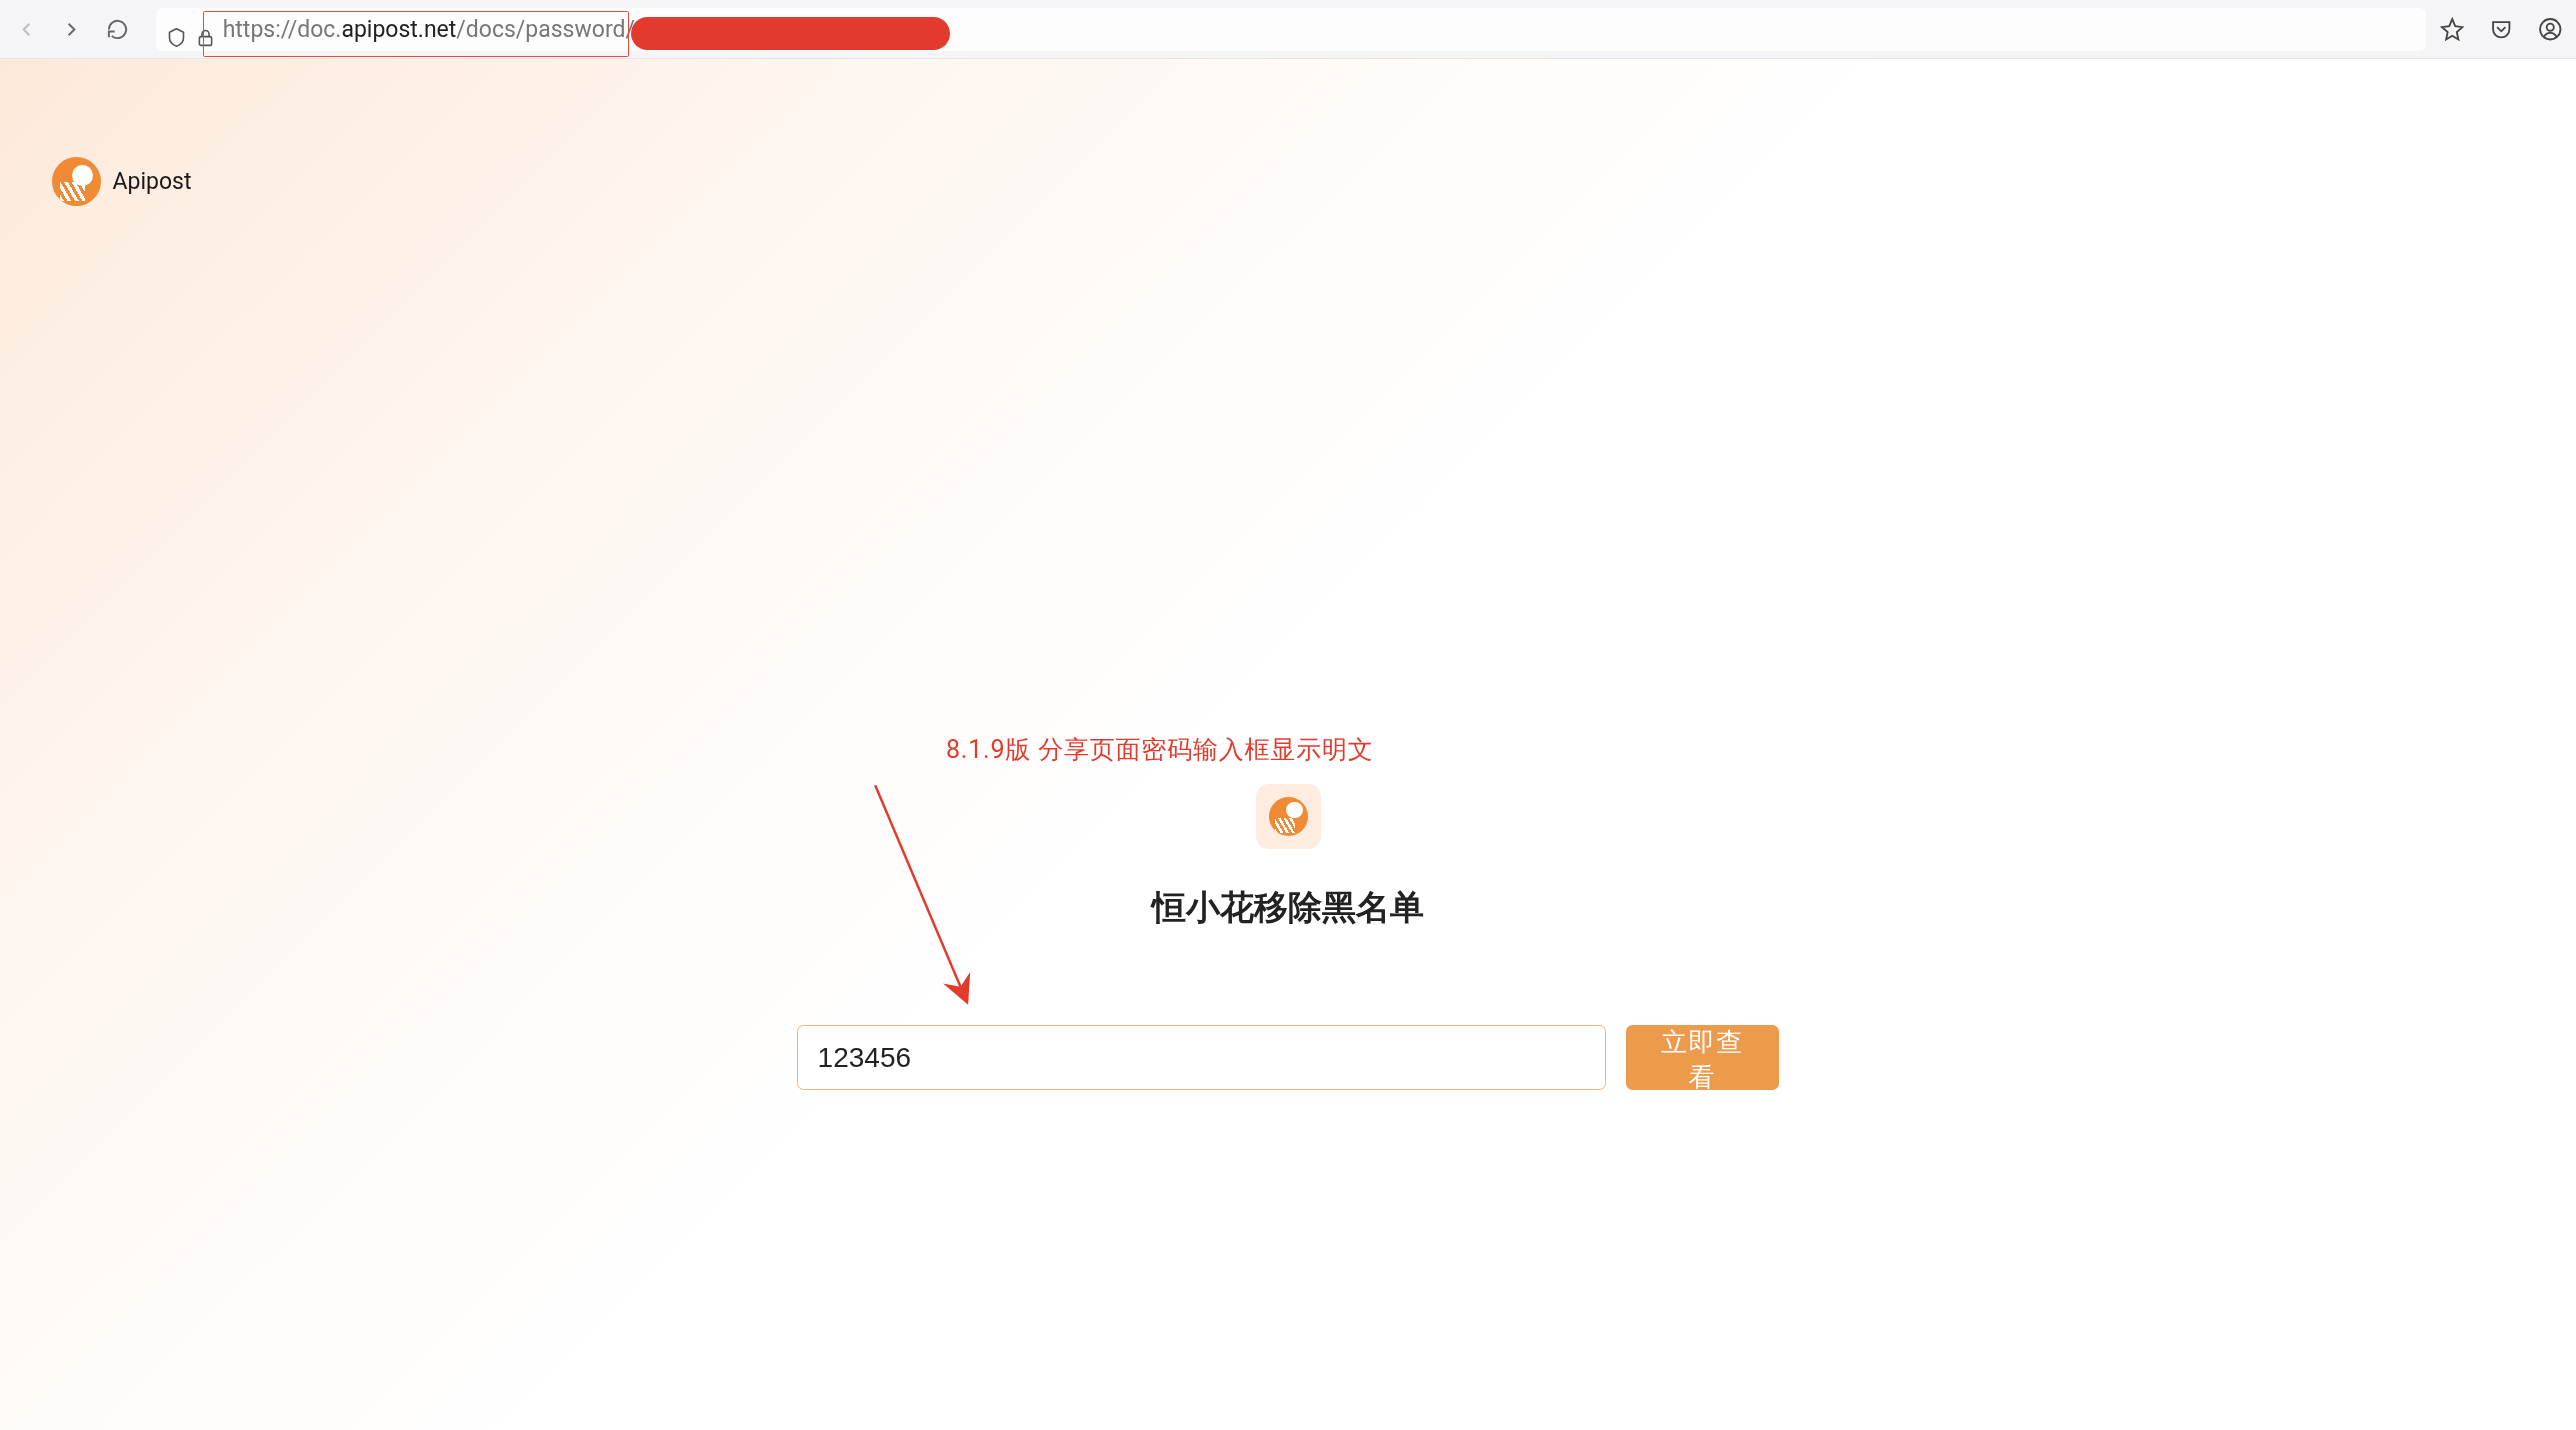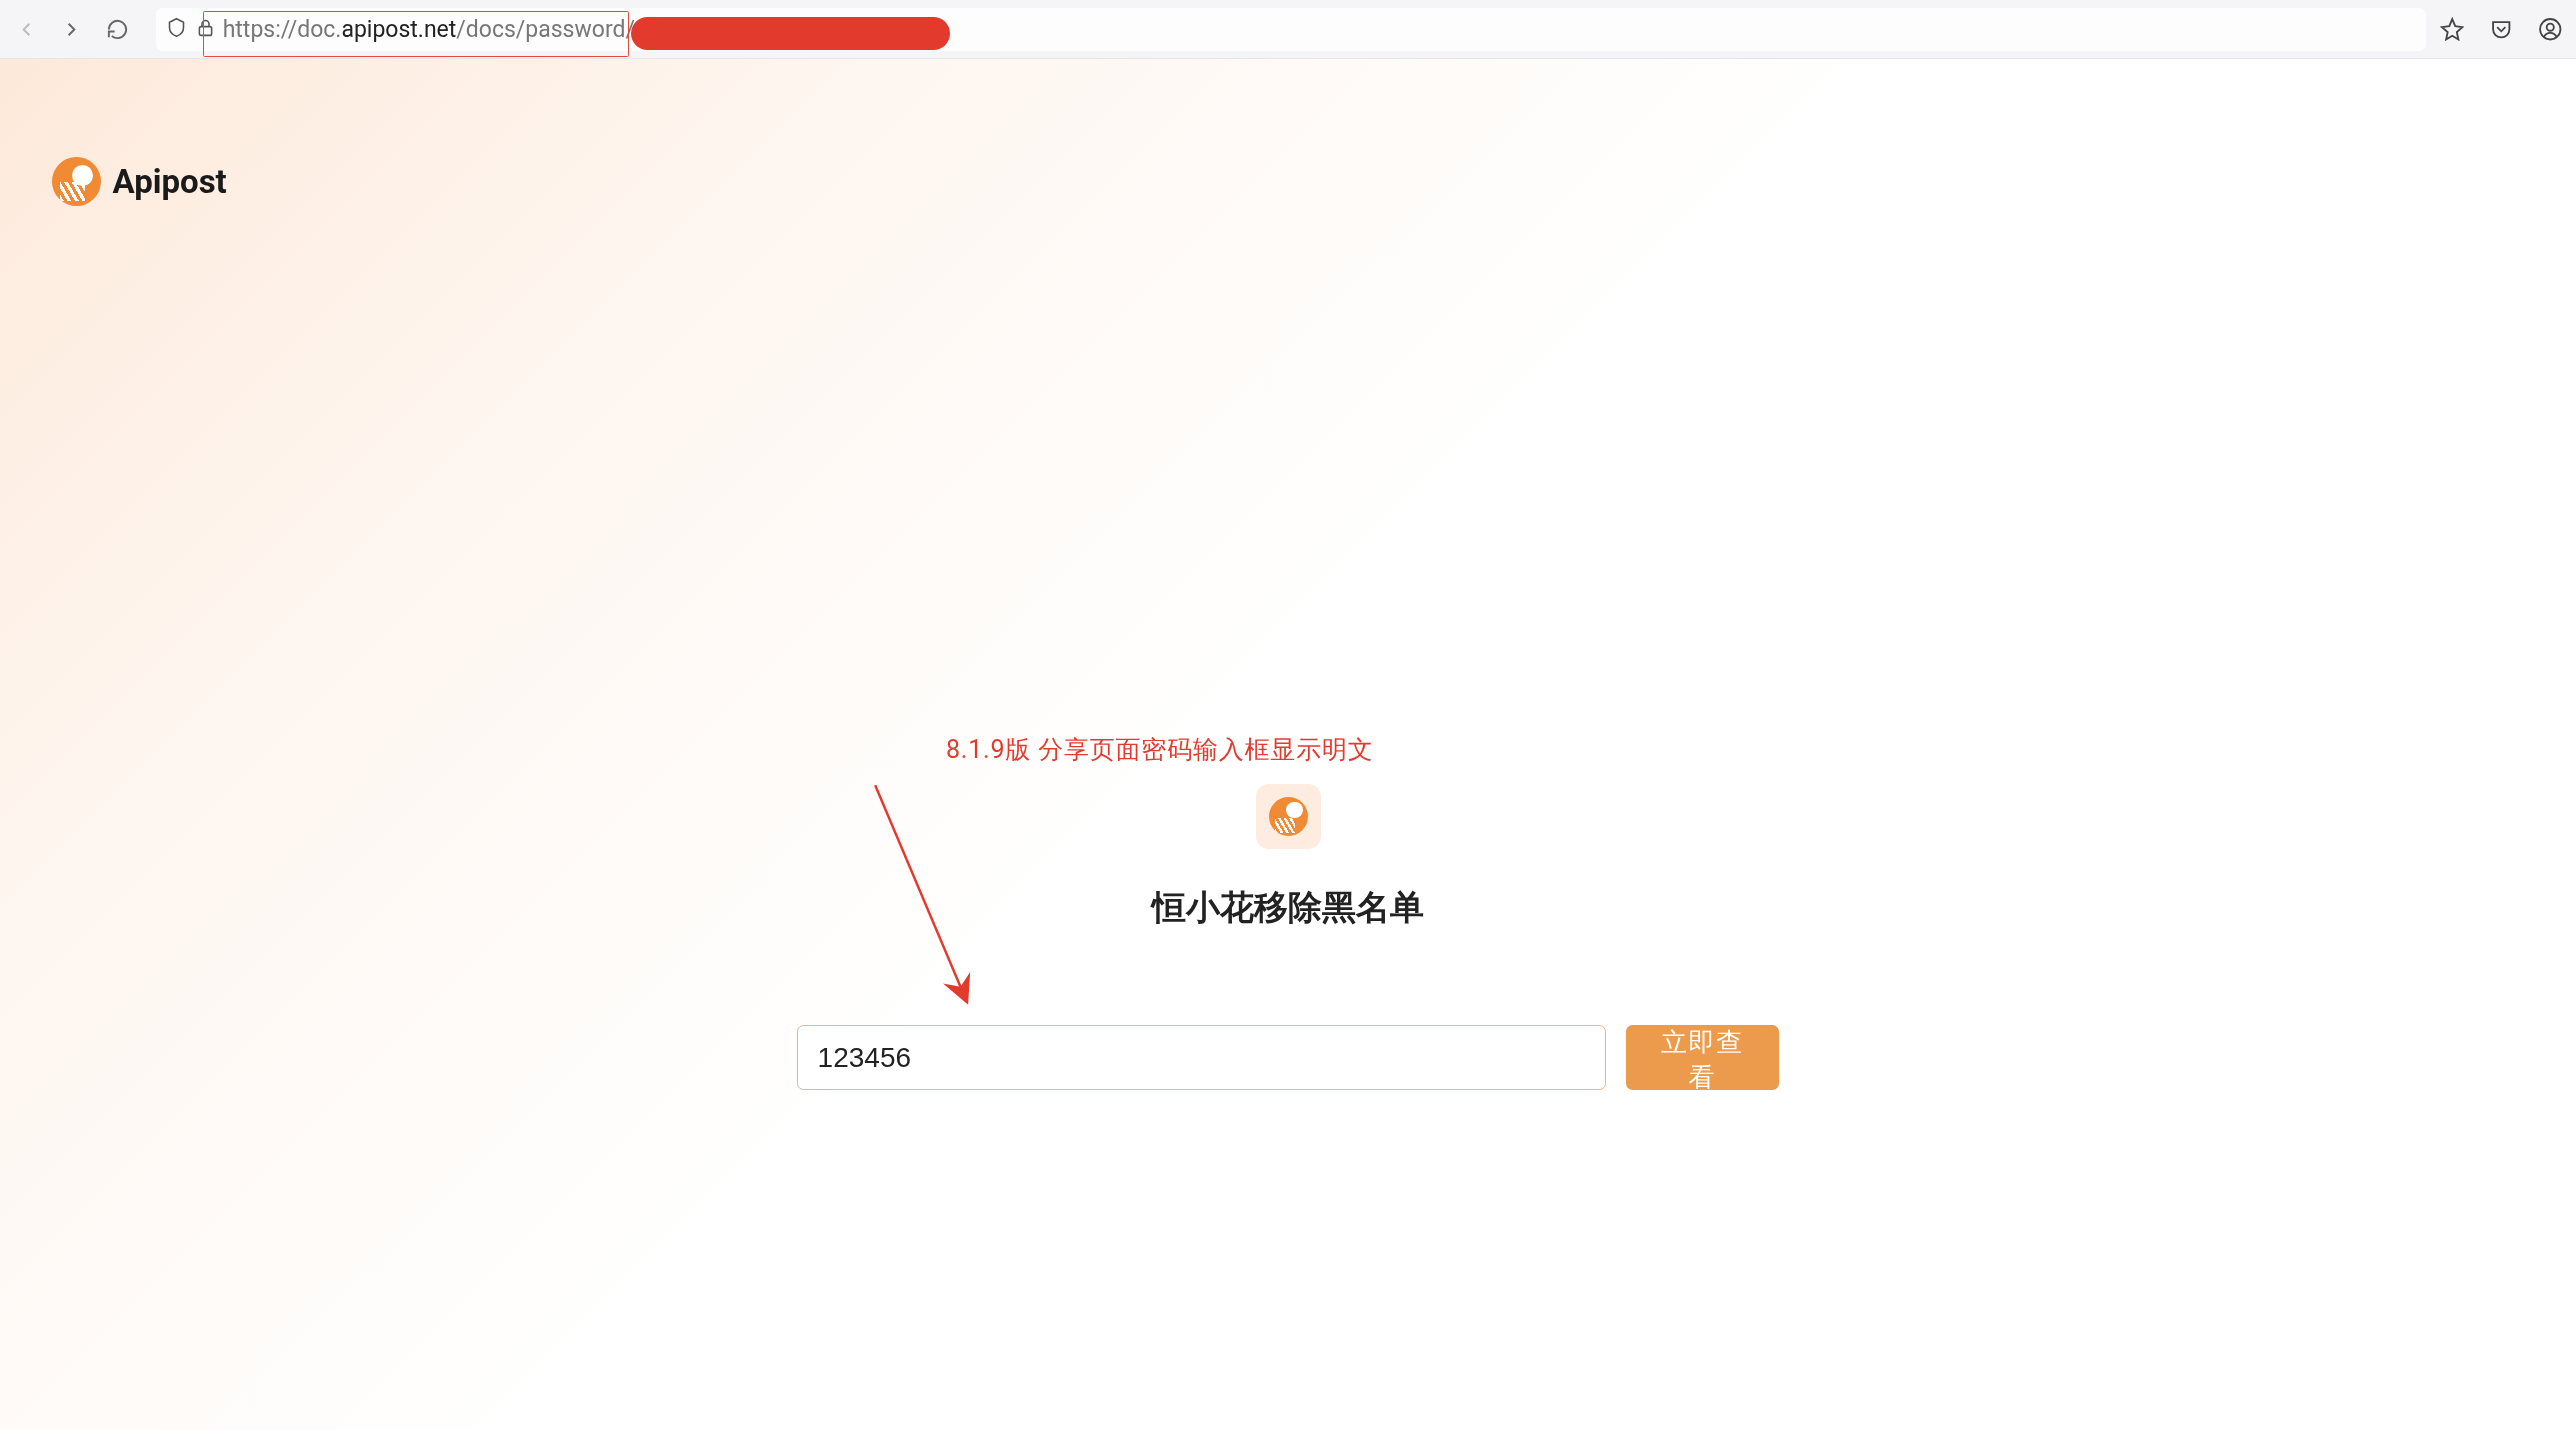--- a/index.html
+++ b/index.html
@@ -34,21 +34,21 @@
       align-items: center;
       justify-content: center;
       color: #666;
     }
     .nav-btn svg { width: 23px; height: 23px; }
     .nav-btn.disabled { color: #bbb; }
 
     .address-area {
       flex: 1;
       display: flex;
-      align-items: center;
+      align-items: flex-end;
       background: #fdfdfe;
       border-radius: 6.5px;
       height: 43px;
       padding: 0 9.8px;
       position: relative;
     }
     .sec-icons {
       display: flex;
       align-items: center;
       gap: 8.2px;
@@ -129,22 +129,22 @@
       border-radius:50%;
       top:8.2px; right:8.2px;
     }
     .brand-logo .stripes{
       position:absolute;
       bottom:4.9px; left:8.2px;
       width: 24.5px; height: 19.6px;
       background: repeating-linear-gradient(60deg,#fff 0 3.3px, transparent 3.3px 6.5px);
     }
     .brand-name {
-      font-size: 33px;
-      font-weight: 700;
+      font-size: 23px;
+      font-weight: 400;
       color: #1a1a1a;
     }
 
     .annotation {
       position: absolute;
       top: 674px;
       left: 946px;
       color: #e33a2e;
       font-size: 25px;
       font-weight: 400;

